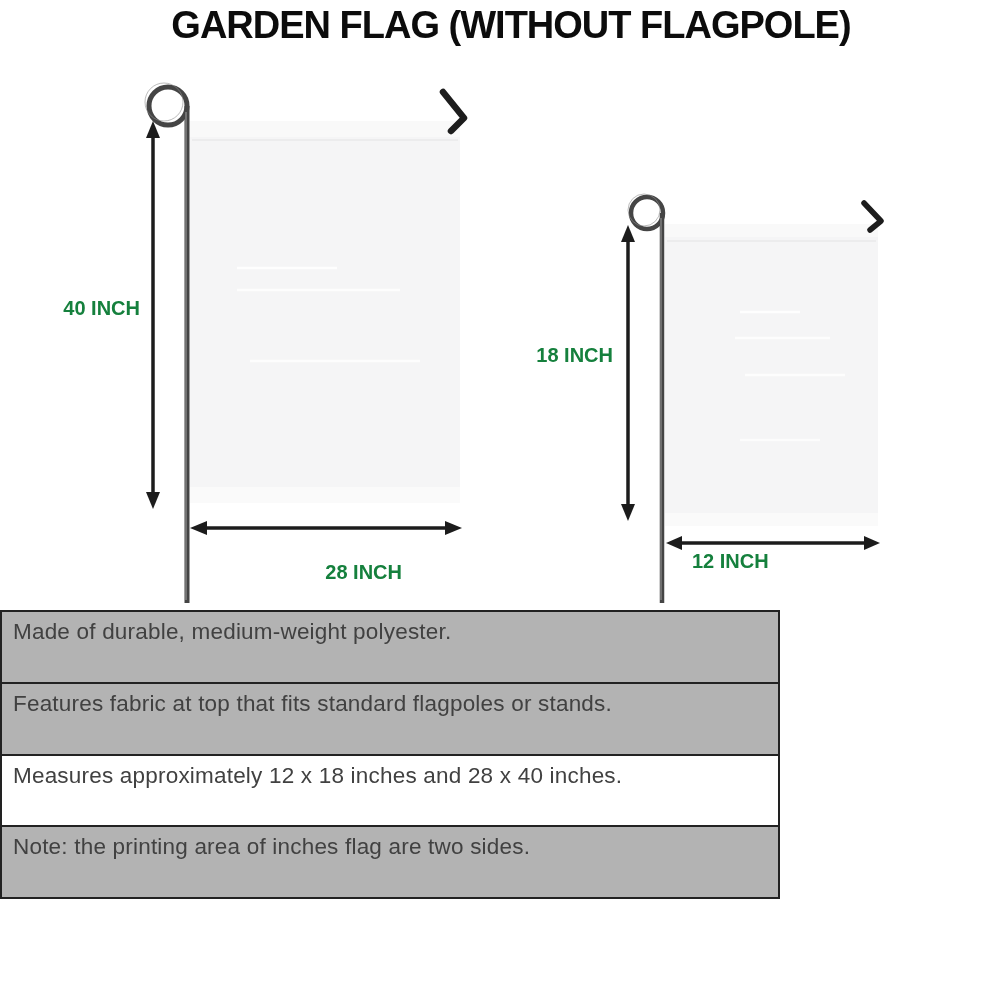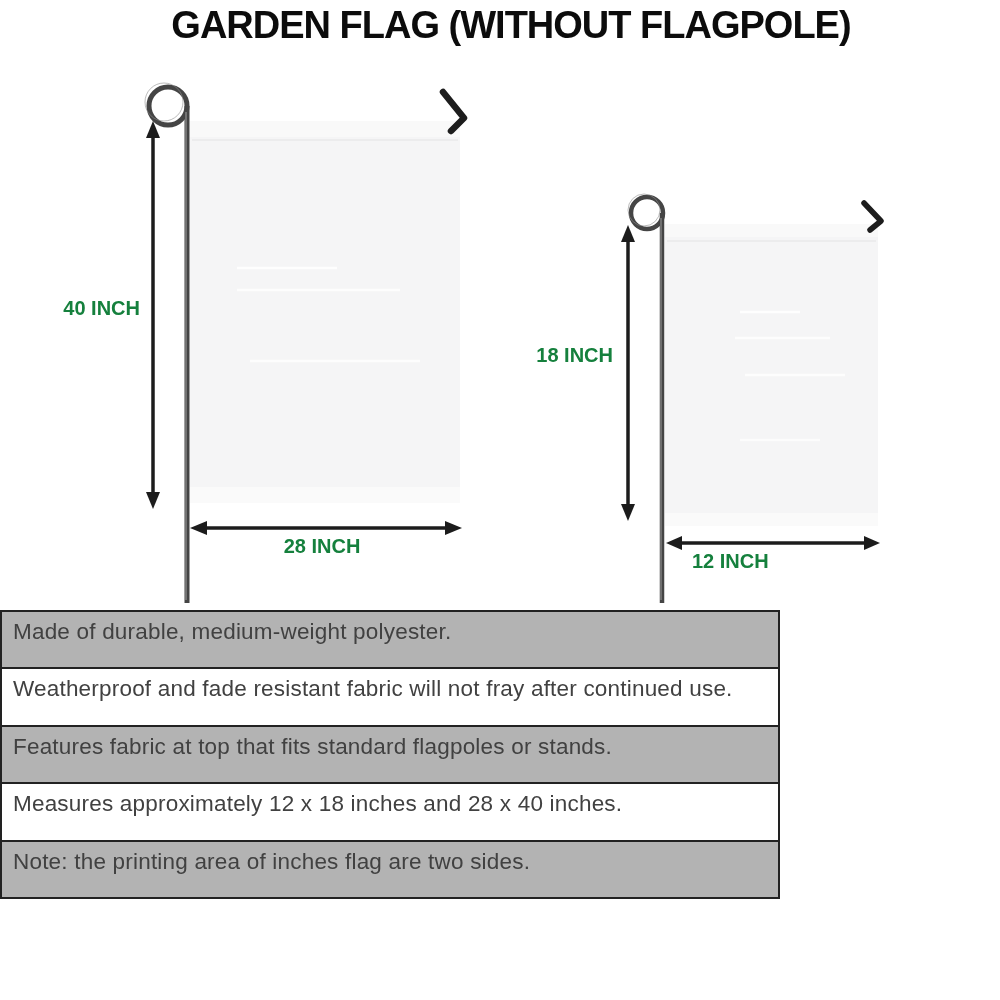--- a/index.html
+++ b/index.html
@@ -15,21 +15,21 @@
   .title-line1{font-size:38px;padding-left:22px;}
   .title-line2{font-size:37px;}
   
   #diagram-svg{position:absolute;left:0;top:0;width:1000px;height:1000px;}
   
   .dim-label{
     position:absolute;font-size:20px;font-weight:bold;color:#15803d;
     letter-spacing:0px;white-space:nowrap;
   }
   .dim-40{left:28px;top:297px;width:112px;text-align:right;}
-  .dim-28{left:242px;top:535px;width:160px;text-align:center;}
+  .dim-28{left:242px;top:561px;width:160px;text-align:right;}
   .dim-18{left:497px;top:344px;width:116px;text-align:right;}
   .dim-12{left:692px;top:550px;width:160px;text-align:left;}
   
   .notes-table{
     position:absolute;left:0;top:610px;width:780px;height:289px;
     border:2px solid #222;box-sizing:border-box;background:#fff;
     display:flex;flex-direction:column;
   }
   .note-row{
     flex:1 1 auto;box-sizing:border-box;border-bottom:2px solid #222;
@@ -119,19 +119,18 @@
     </g>
   </svg>
 
   <div class="dim-label dim-40">40 INCH</div>
   <div class="dim-label dim-28">28 INCH</div>
   <div class="dim-label dim-18">18 INCH</div>
   <div class="dim-label dim-12">12 INCH</div>
 
   <div class="notes-table">
     <div class="note-row row-shaded">Made of durable, medium-weight polyester.</div>
-    <div class="note-row row-plain">Weatherproof and fade resistant fabric will not fray after continued use.</div>
     <div class="note-row row-shaded">Features fabric at top that fits standard flagpoles or stands.</div>
     <div class="note-row row-plain">Measures approximately 12 x 18 inches and 28 x 40 inches.</div>
     <div class="note-row row-shaded">Note: the printing area of inches flag are two sides.</div>
   </div>
 
 </div>
 
 </body></html>

